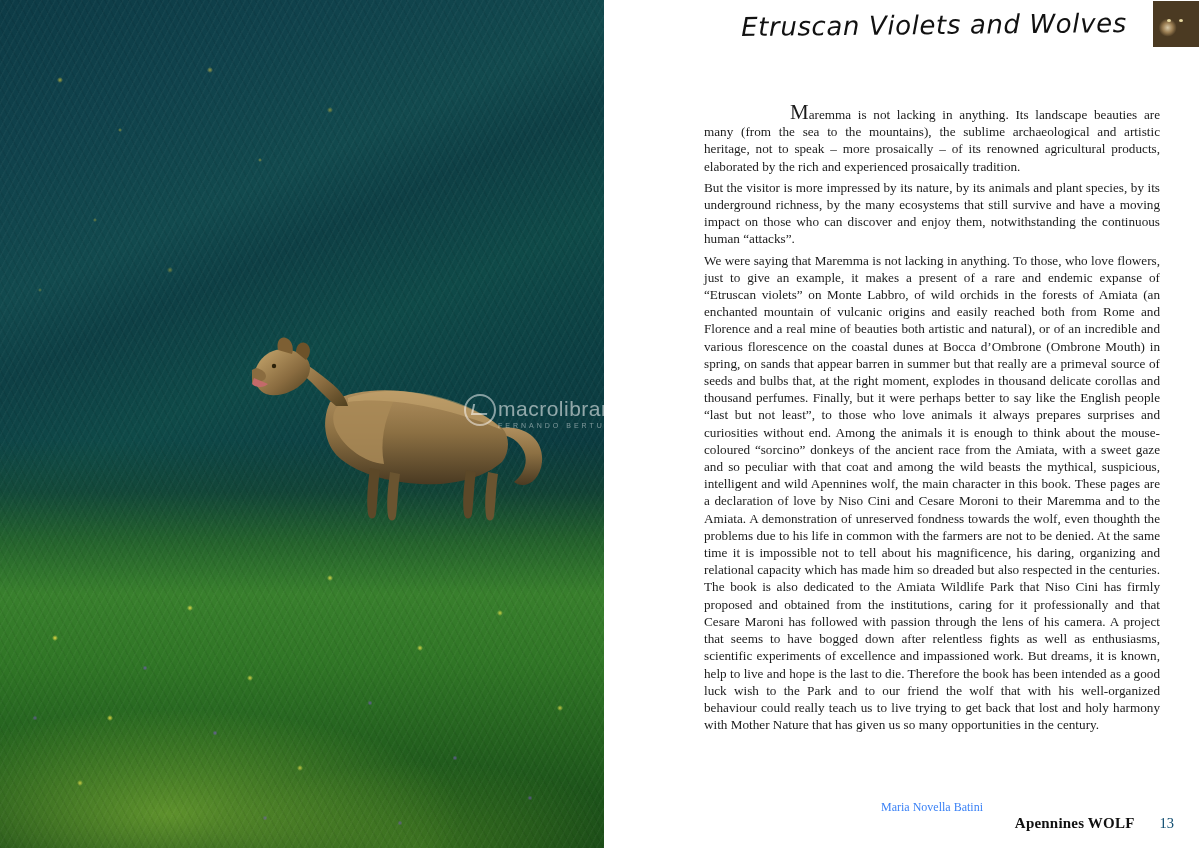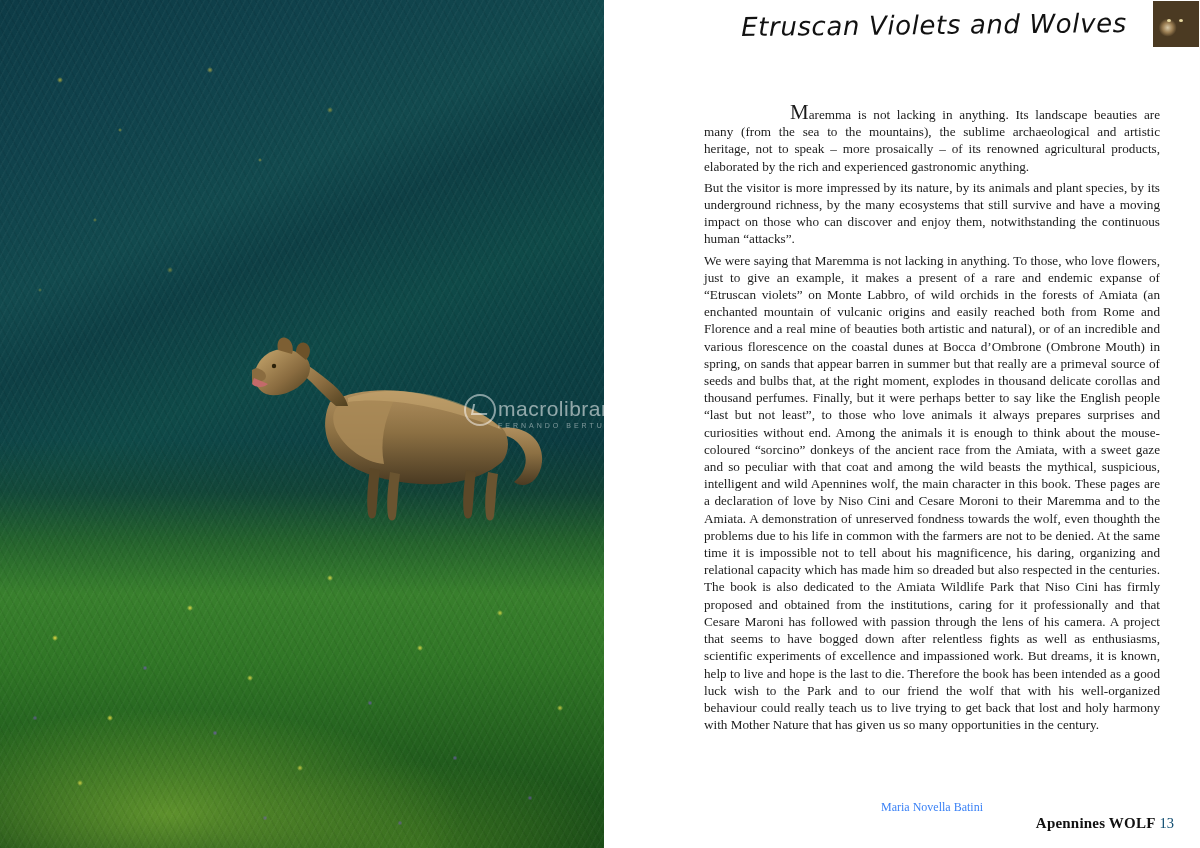--- a/index.html
+++ b/index.html
@@ -232,21 +232,21 @@
     color: #3b82f6;
   }
   .footer {
     position: absolute;
     left: 100px;
     bottom: 16px;
     width: 470px;
     display: flex;
     justify-content: flex-end;
     align-items: baseline;
-    gap: 4px;
+    gap: 25px;
     font-family: "Liberation Serif", serif;
     margin-top: 16px;
   }
   .footer-title {
     font-weight: bold;
     font-size: 15px;
     color: #111111;
     letter-spacing: 0.2px;
   }
   .footer-page {
@@ -316,21 +316,21 @@
   <div class="text-page">
 
     <div class="chapter-title">Etruscan Violets and Wolves</div>
 
     <div class="wolf-thumb">
       <div class="thumb-eye" style="left:14px; top:18px;"></div>
       <div class="thumb-eye" style="left:26px; top:18px;"></div>
     </div>
 
     <div class="column">
-      <p class="para-indent"><span class="dropcap">M</span><span>aremma is not lacking in anything. Its landscape beauties are many (from the sea to the mountains), the sublime archaeological and artistic heritage, not to speak – more prosaically – of its renowned agricultural products, elaborated by the rich and experienced gastronomic anything.</span></p>
+      <p class="para-indent"><span class="dropcap">M</span><span>aremma is not lacking in anything. Its landscape beauties are many (from the sea to the mountains), the sublime archaeological and artistic heritage, not to speak – more prosaically – of its renowned agricultural products, elaborated by the rich and experienced prosaically tradition.</span></p>
       <p>But the visitor is more impressed by its nature, by its animals and plant species, by its underground richness, by the many ecosystems that still survive and have a moving impact on those who can discover and enjoy them, notwithstanding the continuous human “attacks”.</p>
       <p>We were saying that Maremma is not lacking in anything.  To  those, who love flowers, just to give an example, it makes a present of a rare and endemic expanse of “Etruscan violets” on Monte Labbro, of wild orchids in the forests of Amiata (an enchanted mountain of  vulcanic origins and easily reached both from Rome and Florence and a real mine of  beauties both artistic and natural), or of  an incredible and various florescence on the coastal dunes at Bocca d’Ombrone (Ombrone Mouth) in spring, on sands that appear barren in summer but that really are a primeval source of  seeds and bulbs that, at the right moment, explodes in thousand delicate corollas and thousand perfumes.  Finally, but it were perhaps better to say like the English people “last but not least”,  to those who love animals it always prepares surprises and curiosities without end. Among the animals it is enough to think about the mouse-coloured “sorcino” donkeys of  the ancient race from the Amiata, with a sweet gaze and so peculiar with that coat and among the wild beasts the mythical, suspicious, intelligent and wild Apennines wolf, the main character in this book. These pages are a declaration of  love by Niso Cini and Cesare Moroni to their Maremma and to the Amiata. A demonstration of  unreserved fondness towards the wolf, even thoughth the problems due to his life in common with the farmers are not to be denied. At the same time it is impossible not to tell about his magnificence, his daring, organizing and relational capacity which has made him so dreaded but also respected in the centuries. The book is also dedicated to the Amiata Wildlife Park that Niso Cini has firmly proposed and obtained from the institutions, caring for it professionally and that Cesare Maroni has followed with passion through the lens of  his camera. A project that seems to have bogged down after relentless fights as well as enthusiasms, scientific experiments of  excellence and impassioned work. But dreams, it is known, help to live and hope is the last to die. Therefore the book has been intended as a good luck wish to the Park and to our friend the wolf  that with his well-organized behaviour could really teach us to live trying to get back that lost and holy harmony with Mother Nature that has given us so many opportunities in the century.</p>
     </div>
 
     <div class="signature">Maria Novella Batini</div>
 
     <div class="footer">
       <span class="footer-title">Apennines WOLF</span>
       <span class="footer-page">13</span>
     </div>

